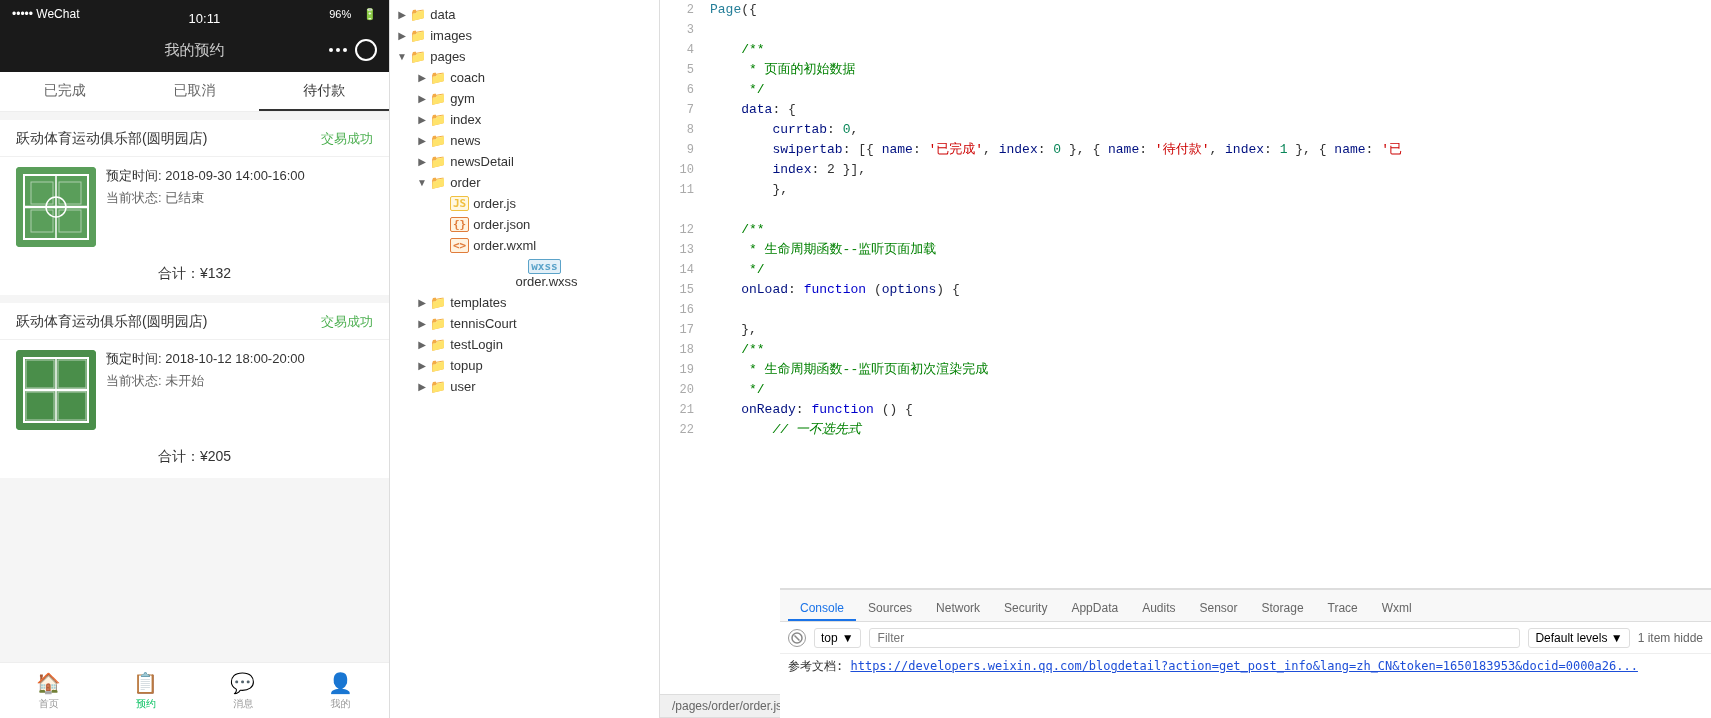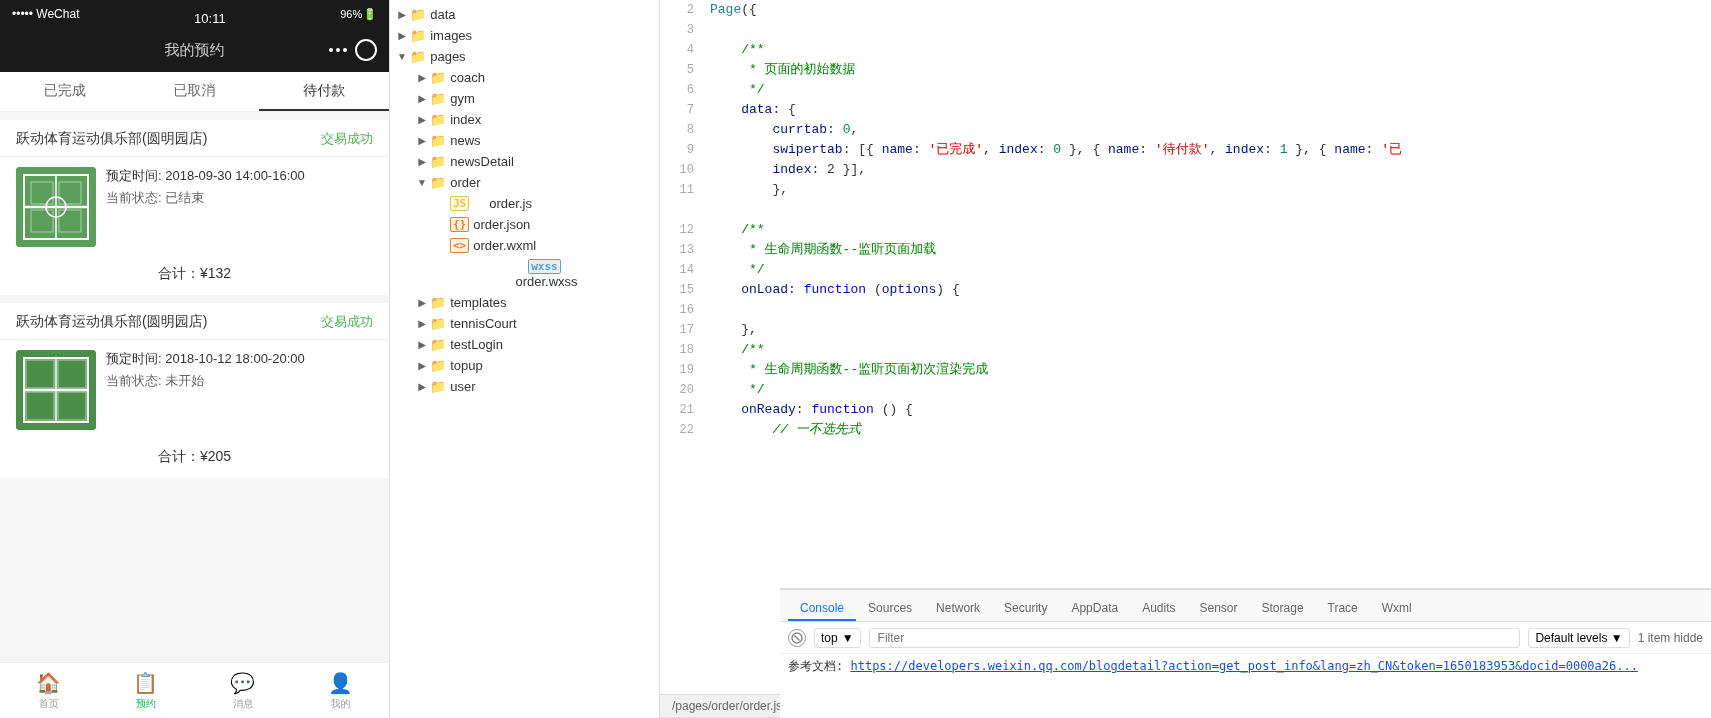--- a/index.html
+++ b/index.html
@@ -22,21 +22,21 @@
       color: #fff;
       display: flex;
       align-items: center;
       justify-content: space-between;
       padding: 4px 12px;
       font-size: 12px;
       height: 28px;
     }
     .status-bar .left { display: flex; align-items: center; gap: 4px; }
     .status-bar .center { font-size: 13px; font-weight: 500; margin-top: 8px; }
-    .status-bar .right { display: flex; align-items: center; gap: 1px; font-size: 11px; }
+    .status-bar .right { display: flex; align-items: center; gap: 12px; font-size: 11px; }
 
     
     .phone-nav {
       background: #1a1a1a;
       color: #fff;
       display: flex;
       align-items: center;
       justify-content: center;
       padding: 8px 16px;
       position: relative;
@@ -163,21 +163,21 @@
       color: #666;
       font-size: 10px;
       flex-shrink: 0;
     }
     .tree-arrow.expanded::before { content: '▼'; }
     .tree-arrow.collapsed::before { content: '▶'; }
     .tree-arrow.empty { visibility: hidden; }
     .tree-folder-icon { margin-right: 4px; font-size: 13px; color: #888; }
     .tree-label { color: #333; }
 
-    .file-icon-js { color: #f0c040; font-weight: bold; font-size: 11px; font-family: monospace; background: #fff8e1; border: 1px solid #f0c040; border-radius: 2px; padding: 0 2px; margin-right: 20px; }
+    .file-icon-js { color: #f0c040; font-weight: bold; font-size: 11px; font-family: monospace; background: #fff8e1; border: 1px solid #f0c040; border-radius: 2px; padding: 0 2px; margin-right: 4px; }
     .file-icon-json { color: #e07c3b; font-weight: bold; font-size: 11px; font-family: monospace; background: #fff3e0; border: 1px solid #e07c3b; border-radius: 2px; padding: 0 2px; margin-right: 4px; }
     .file-icon-wxml { color: #e07c3b; font-weight: bold; font-size: 11px; font-family: monospace; background: #fff3e0; border: 1px solid #e07c3b; border-radius: 2px; padding: 0 2px; margin-right: 4px; }
     .file-icon-wxss { color: #5ba3c9; font-weight: bold; font-size: 11px; font-family: monospace; background: #e3f0f8; border: 1px solid #5ba3c9; border-radius: 2px; padding: 0 2px; margin-right: 4px; }
 
     
     .code-panel {
       flex: 1;
       height: 718px;
       background: #fff;
       display: flex;

